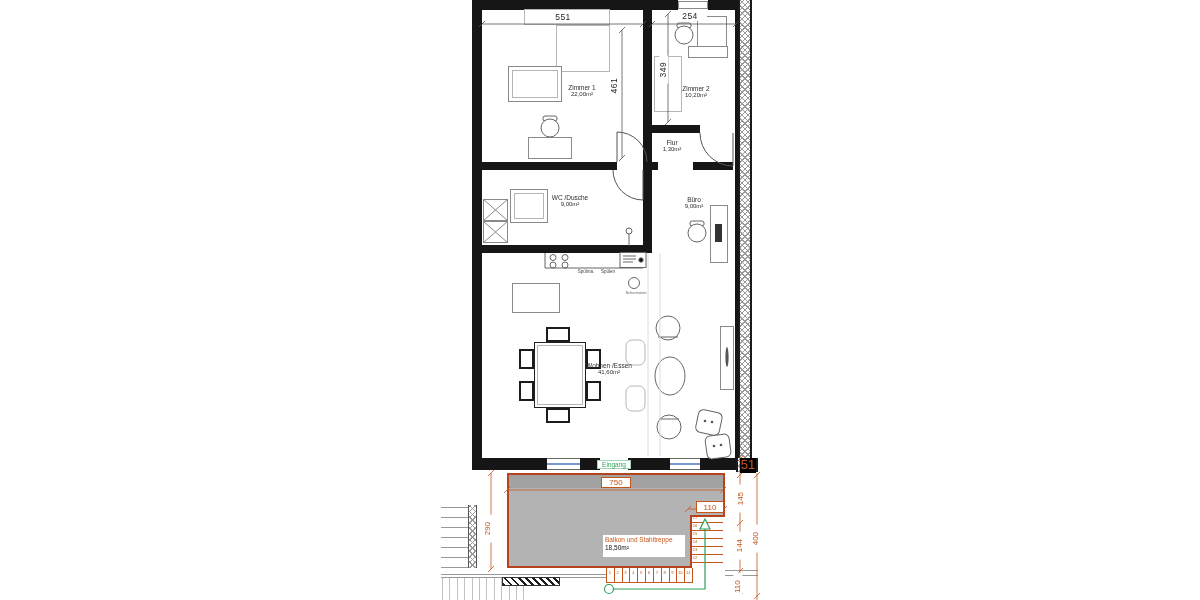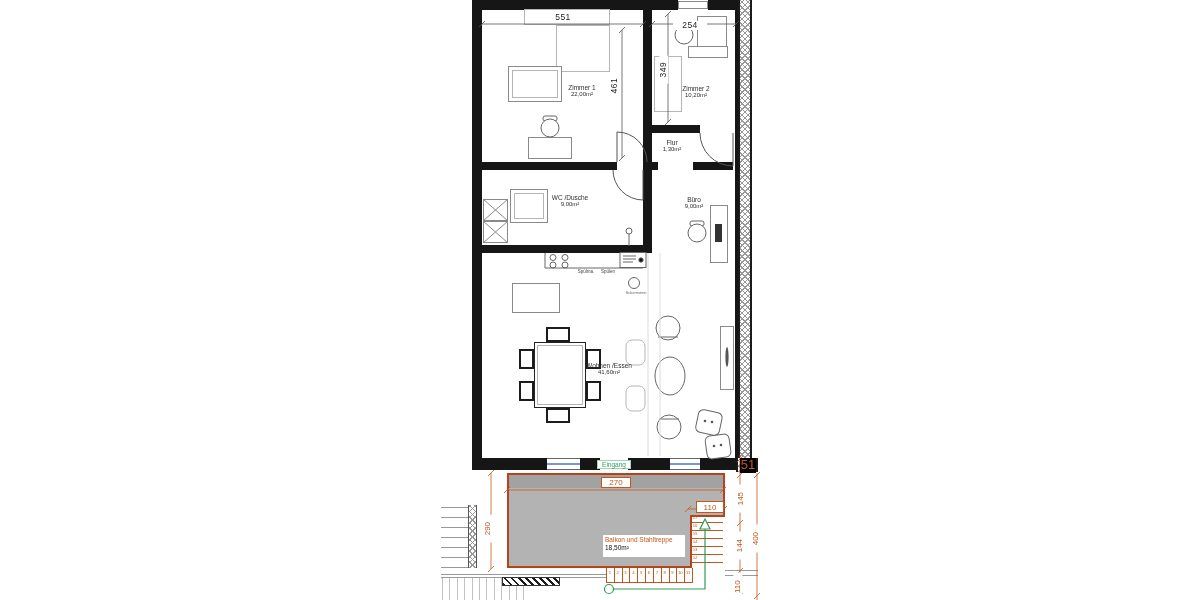--- a/index.html
+++ b/index.html
@@ -228,24 +228,24 @@
     <div style="font-size:6.5px;color:#111">18,50m²</div>
   </div>
 
   <div class="abs" style="left:597px;top:460px;width:34px;height:9px;background:#fff;border:1px solid #9fd4b4;box-sizing:border-box;z-index:10;font-size:6.5px;color:#2f9e5b;text-align:center;line-height:7px">Eingang</div>
 
   <div class="abs" style="left:574px;top:269px;width:24px;font-size:4.5px;color:#444;text-align:center;z-index:10">Spülma.</div>
   <div class="abs" style="left:597px;top:269px;width:22px;font-size:4.5px;color:#444;text-align:center;z-index:10">Spülen</div>
   <div class="abs" style="left:621px;top:290px;width:30px;font-size:4px;color:#666;text-align:center;z-index:10">Schornstein</div>
 
   <div class="dim" style="left:546px;top:13px;width:34px">551</div>
-  <div class="dim" style="left:673px;top:21px;width:34px">254</div>
+  <div class="dim" style="left:673px;top:12px;width:34px">254</div>
   <div class="dim vrot" style="left:601px;top:81px;width:28px">461</div>
   <div class="dim vrot" style="left:650px;top:65px;width:28px">349</div>
-  <div class="odim obox" style="left:601px;top:477px;width:30px;height:11px">270</div>
+  <div class="odim obox" style="left:601px;top:477px;width:30px;height:11px">750</div>
   <div class="odim obox" style="left:696px;top:501px;width:28px;height:12px;line-height:11px">110</div>
   <div class="odim vrot" style="left:474px;top:524px;width:28px;background:#fff">290</div>
   <div class="odim" style="left:740px;top:458px;width:16px;font-size:13px;background:#000000">51</div>
   <div class="odim vrot" style="left:727px;top:494px;width:28px;background:#fff">145</div>
   <div class="odim vrot" style="left:726px;top:541px;width:28px;background:#fff">144</div>
   <div class="odim vrot" style="left:724px;top:582px;width:28px;background:#fff">110</div>
   <div class="odim vrot" style="left:742px;top:534px;width:28px;background:#fff">400</div>
 
   <div id="gen">
       <div class="tread" style="left: 692px; top: 522px; width: 31px; height: 1px;"></div>

